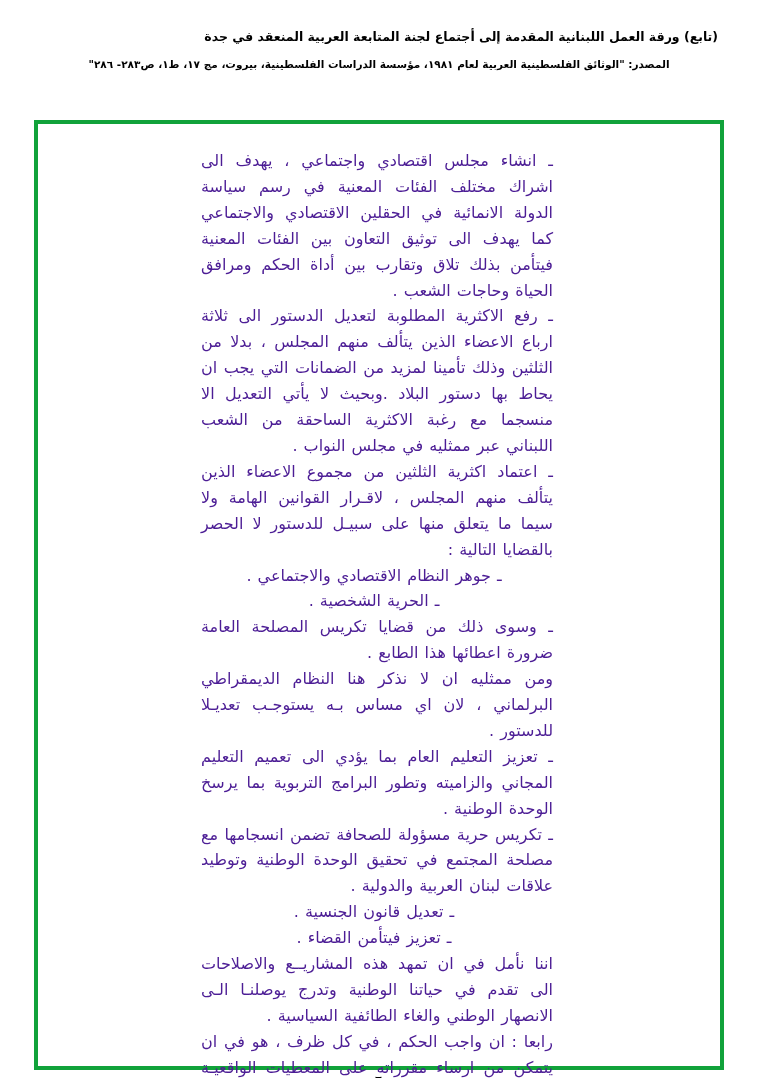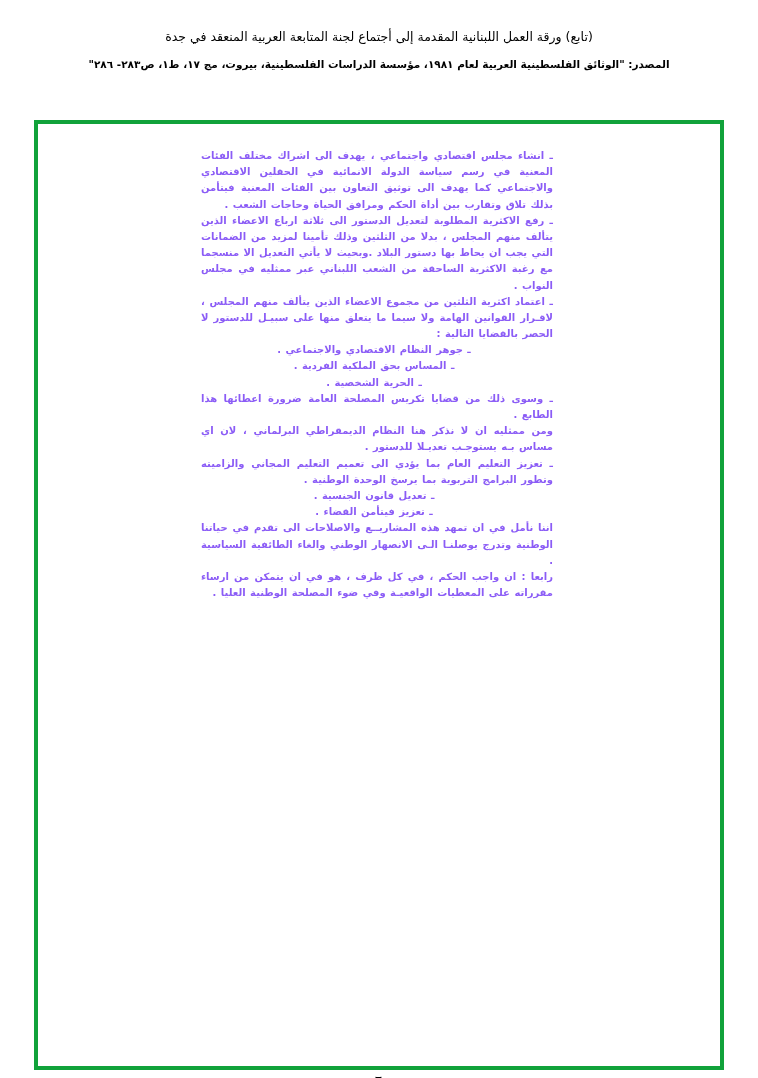--- a/index.html
+++ b/index.html
@@ -16,23 +16,23 @@
     overflow: hidden;
   }
   .page {
     width: 758px;
     height: 1078px;
     position: relative;
     box-sizing: border-box;
     padding: 0;
   }
   .doc-title {
-    text-align: center;
+    text-align: right;
     font-size: 12.5px;
-    font-weight: normal;
+    font-weight: bold;
     letter-spacing: 0px;
     margin: 28px 40px 0 40px;
     line-height: 1.5;
     color: #000;
     direction: rtl;
   }
   .doc-source {
     text-align: center;
     font-size: 10.5px;
     font-weight: bold;
@@ -54,24 +54,24 @@
     position: absolute;
     top: 120px;
     right: 205px;
     width: 352px;
     direction: rtl;
     text-align: justify;
     text-align-last: right;
   }
   p.para {
     margin: 0 0 0 0;
-    font-size: 10px;
+    font-size: 16px;
     line-height: 1.62;
-    color: #8b5cf6;
-    font-weight: bold;
+    color: #4c1d95;
+    font-weight: normal;
     letter-spacing: 0px;
     word-spacing: 1px;
   }
   p.para.indent-dash {
     text-indent: 0;
   }
   p.para.center-item {
     text-align-last: center;
     margin-right: 6px;
   }
@@ -96,26 +96,26 @@
 
   <div class="green-frame"></div>
 
   <div class="body-col">
 
     <p class="para indent-dash">ـ انشاء مجلس اقتصادي واجتماعي ، يهدف الى اشراك مختلف الفئات المعنية في رسم سياسة الدولة الانمائية في الحقلين الاقتصادي والاجتماعي كما يهدف الى توثيق التعاون بين الفئات المعنية فيتأمن بذلك تلاق وتقارب بين أداة الحكم ومرافق الحياة وحاجات الشعب .</p>
     <p class="para indent-dash">ـ رفع الاكثرية المطلوبة لتعديل الدستور الى ثلاثة ارباع الاعضاء الذين يتألف منهم المجلس ، بدلا من الثلثين وذلك تأمينا لمزيد من الضمانات التي يجب ان يحاط بها دستور البلاد .وبحيث لا يأتي التعديل الا منسجما مع رغبة الاكثرية الساحقة من الشعب اللبناني عبر ممثليه في مجلس النواب .</p>
     <p class="para indent-dash">ـ اعتماد اكثرية الثلثين من مجموع الاعضاء الذين يتألف منهم المجلس ، لاقـرار القوانين الهامة ولا سيما ما يتعلق منها على سبيـل للدستور لا الحصر بالقضايا التالية :</p>
 
     <p class="para center-item">ـ جوهر النظام الاقتصادي والاجتماعي .</p>
-    <p class="para center-item">ـ المساس بحق الملكية الفردية .</p>
     <p class="para center-item">ـ الحرية الشخصية .</p>
 
     <p class="para indent-dash">ـ وسوى ذلك من قضايا تكريس المصلحة العامة ضرورة اعطائها هذا الطابع .</p>
     <p class="para indent-dash">ومن ممثليه ان لا نذكر هنا النظام الديمقراطي البرلماني ، لان اي مساس بـه يستوجـب تعديـلا للدستور .</p>
     <p class="para indent-dash">ـ تعزيز التعليم العام بما يؤدي الى تعميم التعليم المجاني والزاميته وتطور البرامج التربوية بما يرسخ الوحدة الوطنية .</p>
+    <p class="para indent-dash">ـ تكريس حرية مسؤولة للصحافة تضمن انسجامها مع مصلحة المجتمع في تحقيق الوحدة الوطنية وتوطيد علاقات لبنان العربية والدولية .</p>
 
     <p class="para center-item">ـ تعديل قانون الجنسية .</p>
     <p class="para center-item">ـ تعزيز فيتأمن القضاء .</p>
 
     <p class="para indent-dash">اننا نأمل في ان تمهد هذه المشاريــع والاصلاحات الى تقدم في حياتنا الوطنية وتدرج يوصلنـا الـى الانصهار الوطني والغاء الطائفية السياسية .</p>
     <p class="para indent-dash">رابعا : ان واجب الحكم ، في كل ظرف ، هو في ان يتمكن من ارساء مقرراته على المعطيات الواقعيـة وفي ضوء المصلحة الوطنية العليا .</p>
 
   </div>
 
   <div class="page-number">٦</div>

